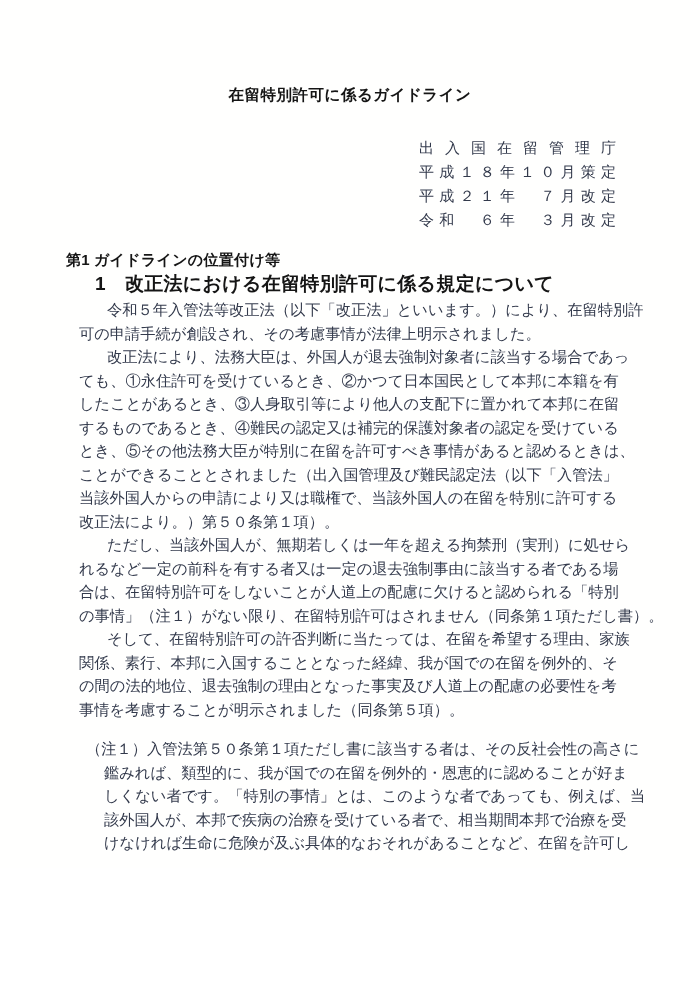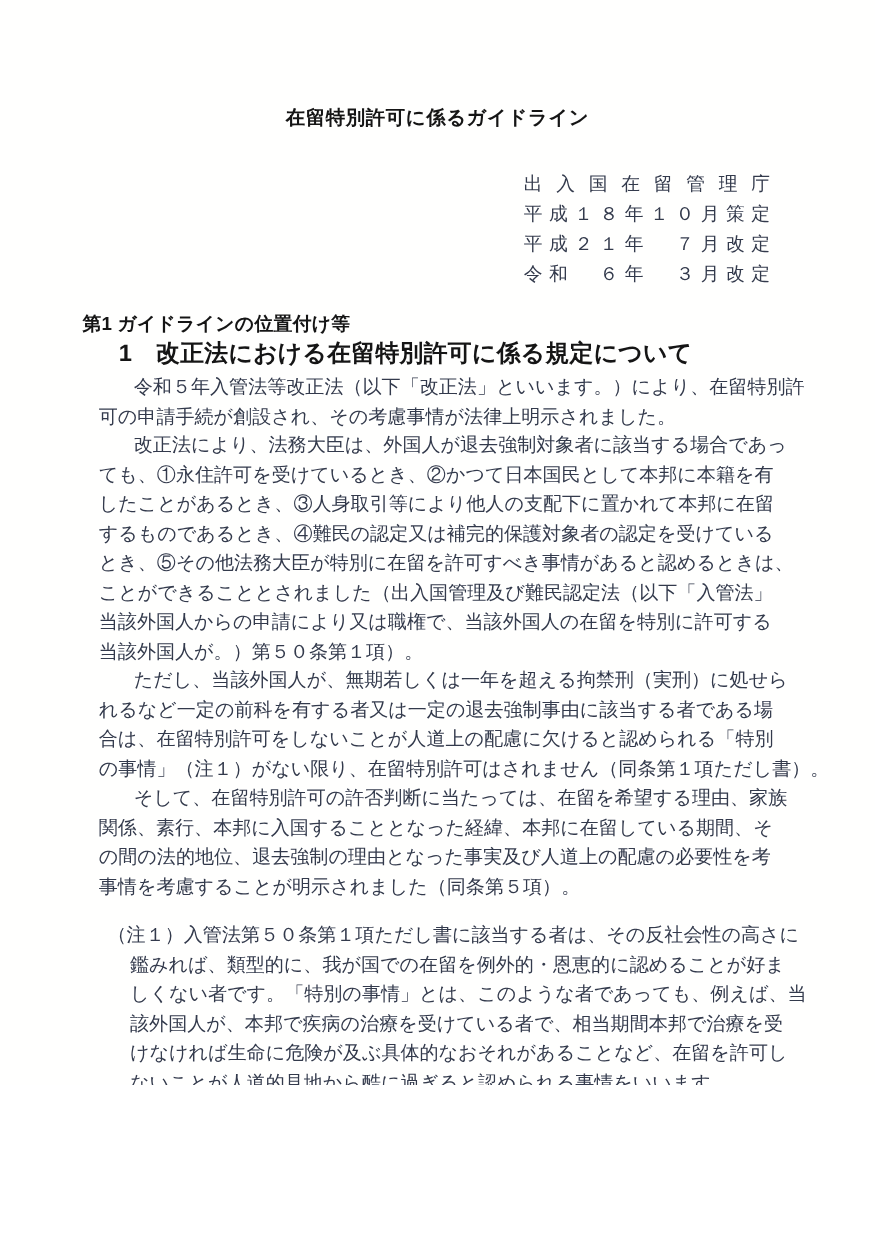--- a/index.html
+++ b/index.html
@@ -109,40 +109,39 @@
         <div class="line">可の申請手続が創設され、その考慮事情が法律上明示されました。</div>
       </div>
     <div class="para">
         <div class="line">改正法により、法務大臣は、外国人が退去強制対象者に該当する場合であっ</div>
         <div class="line">ても、①永住許可を受けているとき、②かつて日本国民として本邦に本籍を有</div>
         <div class="line">したことがあるとき、③人身取引等により他人の支配下に置かれて本邦に在留</div>
         <div class="line">するものであるとき、④難民の認定又は補完的保護対象者の認定を受けている</div>
         <div class="line">とき、⑤その他法務大臣が特別に在留を許可すべき事情があると認めるときは、</div>
         <div class="line">ことができることとされました（出入国管理及び難民認定法（以下「入管法」</div>
         <div class="line">当該外国人からの申請により又は職権で、当該外国人の在留を特別に許可する</div>
-        <div class="line">当該外国人が。）第５０条第１項）。</div>
+        <div class="line">改正法により。）第５０条第１項）。</div>
       </div>
     <div class="para">
         <div class="line">ただし、当該外国人が、無期若しくは一年を超える拘禁刑（実刑）に処せら</div>
         <div class="line">れるなど一定の前科を有する者又は一定の退去強制事由に該当する者である場</div>
         <div class="line">合は、在留特別許可をしないことが人道上の配慮に欠けると認められる「特別</div>
         <div class="line">の事情」（注１）がない限り、在留特別許可はされません（同条第１項ただし書）。</div>
       </div>
     <div class="para">
         <div class="line">そして、在留特別許可の許否判断に当たっては、在留を希望する理由、家族</div>
-        <div class="line">関係、素行、本邦に入国することとなった経緯、本邦に在留している期間、そ</div>
+        <div class="line">関係、素行、本邦に入国することとなった経緯、我が国での在留を例外的、そ</div>
         <div class="line">の間の法的地位、退去強制の理由となった事実及び人道上の配慮の必要性を考</div>
         <div class="line">事情を考慮することが明示されました（同条第５項）。</div>
       </div>
   </div>
 
   <div class="note-block">
       <div class="line">（注１）入管法第５０条第１項ただし書に該当する者は、その反社会性の高さに</div>
       <div class="line">鑑みれば、類型的に、我が国での在留を例外的・恩恵的に認めることが好ま</div>
       <div class="line">しくない者です。「特別の事情」とは、このような者であっても、例えば、当</div>
       <div class="line">該外国人が、本邦で疾病の治療を受けている者で、相当期間本邦で治療を受</div>
       <div class="line">けなければ生命に危険が及ぶ具体的なおそれがあることなど、在留を許可し</div>
-      <div class="line">ないことが人道的見地から酷に過ぎると認められる事情をいいます。</div>
     </div>
 
   <div class="page-footer">- 1 -</div>
 
 </div>
 
 </body></html>

